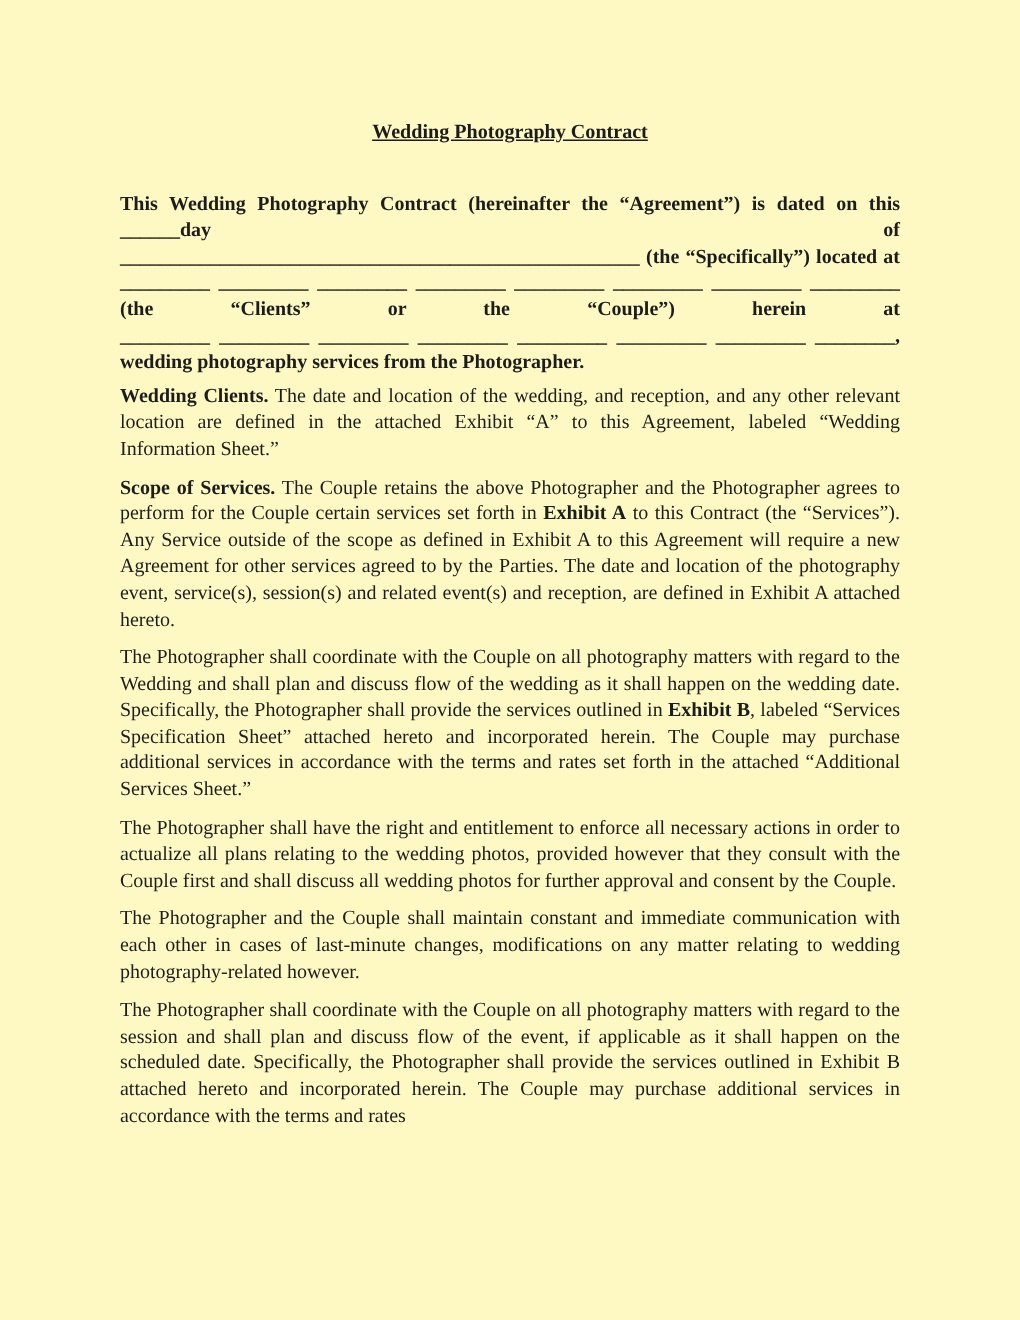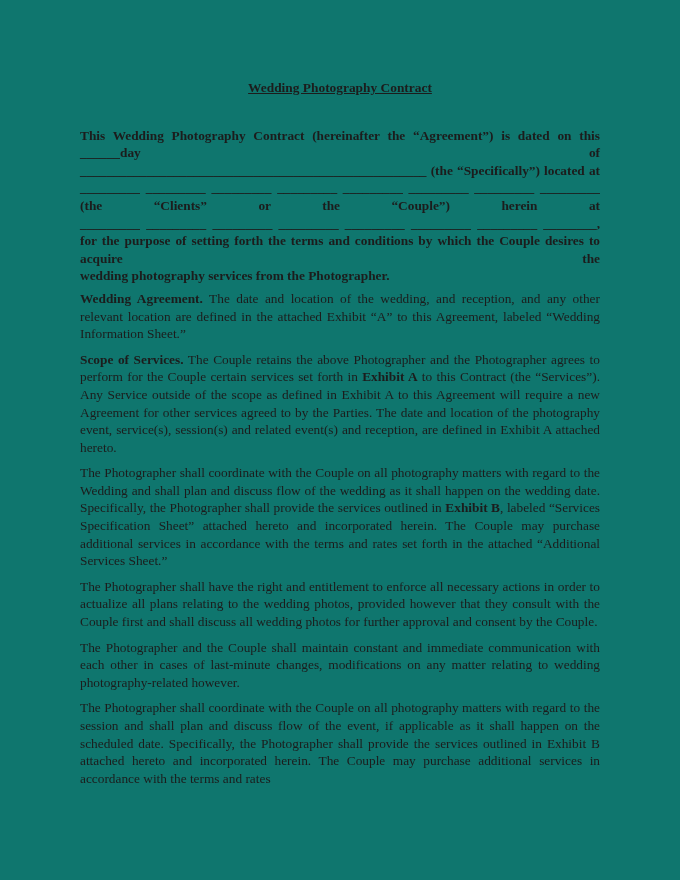--- a/index.html
+++ b/index.html
@@ -8,21 +8,21 @@
     background: #ffffff;
     width: 680px;
     height: 880px;
     overflow: hidden;
   }
   .page {
     box-sizing: border-box;
     width: 680px;
     height: 880px;
     padding: 79px 80px 0 80px;
-    background: #0f766e;
+    background: #fef9c3;
     font-family: "Liberation Serif", "DejaVu Serif", serif;
     font-size: 13.33px;
     line-height: 17.6px;
     color: #1c1c1c;
   }
   .title {
     margin: 0 0 30px 0;
     font-size: 13.4px;
     line-height: 17.6px;
     font-weight: bold;
@@ -52,24 +52,23 @@
 <body>
 
 <div class="page">
   <h1 class="title">Wedding Photography Contract</h1>
   <div class="intro">
       <div class="line fill">This Wedding Photography Contract (hereinafter the “Agreement”) is dated on this ______day of</div>
       <div class="line fill">____________________________________________________ (the “Specifically”) located at</div>
       <div class="line fill">_________ _________ _________ _________ _________ _________ _________ _________</div>
       <div class="line fill">(the “Clients” or the “Couple”) herein at</div>
       <div class="line fill">_________ _________ _________ _________ _________ _________ _________ ________,</div>
-      <div class="line fill">for the purpose of setting forth the terms and conditions by which the Couple desires to acquire the</div>
       <div class="line">wedding photography services from the Photographer.</div>
     </div>
   <div>
-      <p class="para"><span class="bold">Wedding Agreement.</span><span> The date and location of the wedding, and reception, and any other relevant location are defined in the attached Exhibit “A” to this Agreement, labeled “Wedding Information Sheet.”</span></p>
+      <p class="para"><span class="bold">Wedding Clients.</span><span> The date and location of the wedding, and reception, and any other relevant location are defined in the attached Exhibit “A” to this Agreement, labeled “Wedding Information Sheet.”</span></p>
       <p class="para"><span class="bold">Scope of Services.</span><span> The Couple retains the above Photographer and the Photographer agrees to perform for the Couple certain services set forth in </span><span class="bold">Exhibit A</span><span> to this Contract (the “Services”). Any Service outside of the scope as defined in Exhibit A to this Agreement will require a new Agreement for other services agreed to by the Parties. The date and location of the photography event, service(s), session(s) and related event(s) and reception, are defined in Exhibit A attached hereto.</span></p>
       <p class="para"><span>The Photographer shall coordinate with the Couple on all photography matters with regard to the Wedding and shall plan and discuss flow of the wedding as it shall happen on the wedding date. Specifically, the Photographer shall provide the services outlined in </span><span class="bold">Exhibit B</span><span>, labeled “Services Specification Sheet” attached hereto and incorporated herein. The Couple may purchase additional services in accordance with the terms and rates set forth in the attached “Additional Services Sheet.”</span></p>
       <p class="para"><span>The Photographer shall have the right and entitlement to enforce all necessary actions in order to actualize all plans relating to the wedding photos, provided however that they consult with the Couple first and shall discuss all wedding photos for further approval and consent by the Couple.</span></p>
       <p class="para"><span>The Photographer and the Couple shall maintain constant and immediate communication with each other in cases of last-minute changes, modifications on any matter relating to wedding photography-related however.</span></p>
       <p class="para"><span>The Photographer shall coordinate with the Couple on all photography matters with regard to the session and shall plan and discuss flow of the event, if applicable as it shall happen on the scheduled date. Specifically, the Photographer shall provide the services outlined in Exhibit B attached hereto and incorporated herein. The Couple may purchase additional services in accordance with the terms and rates</span></p>
     </div>
 </div>
 
 </body></html>

